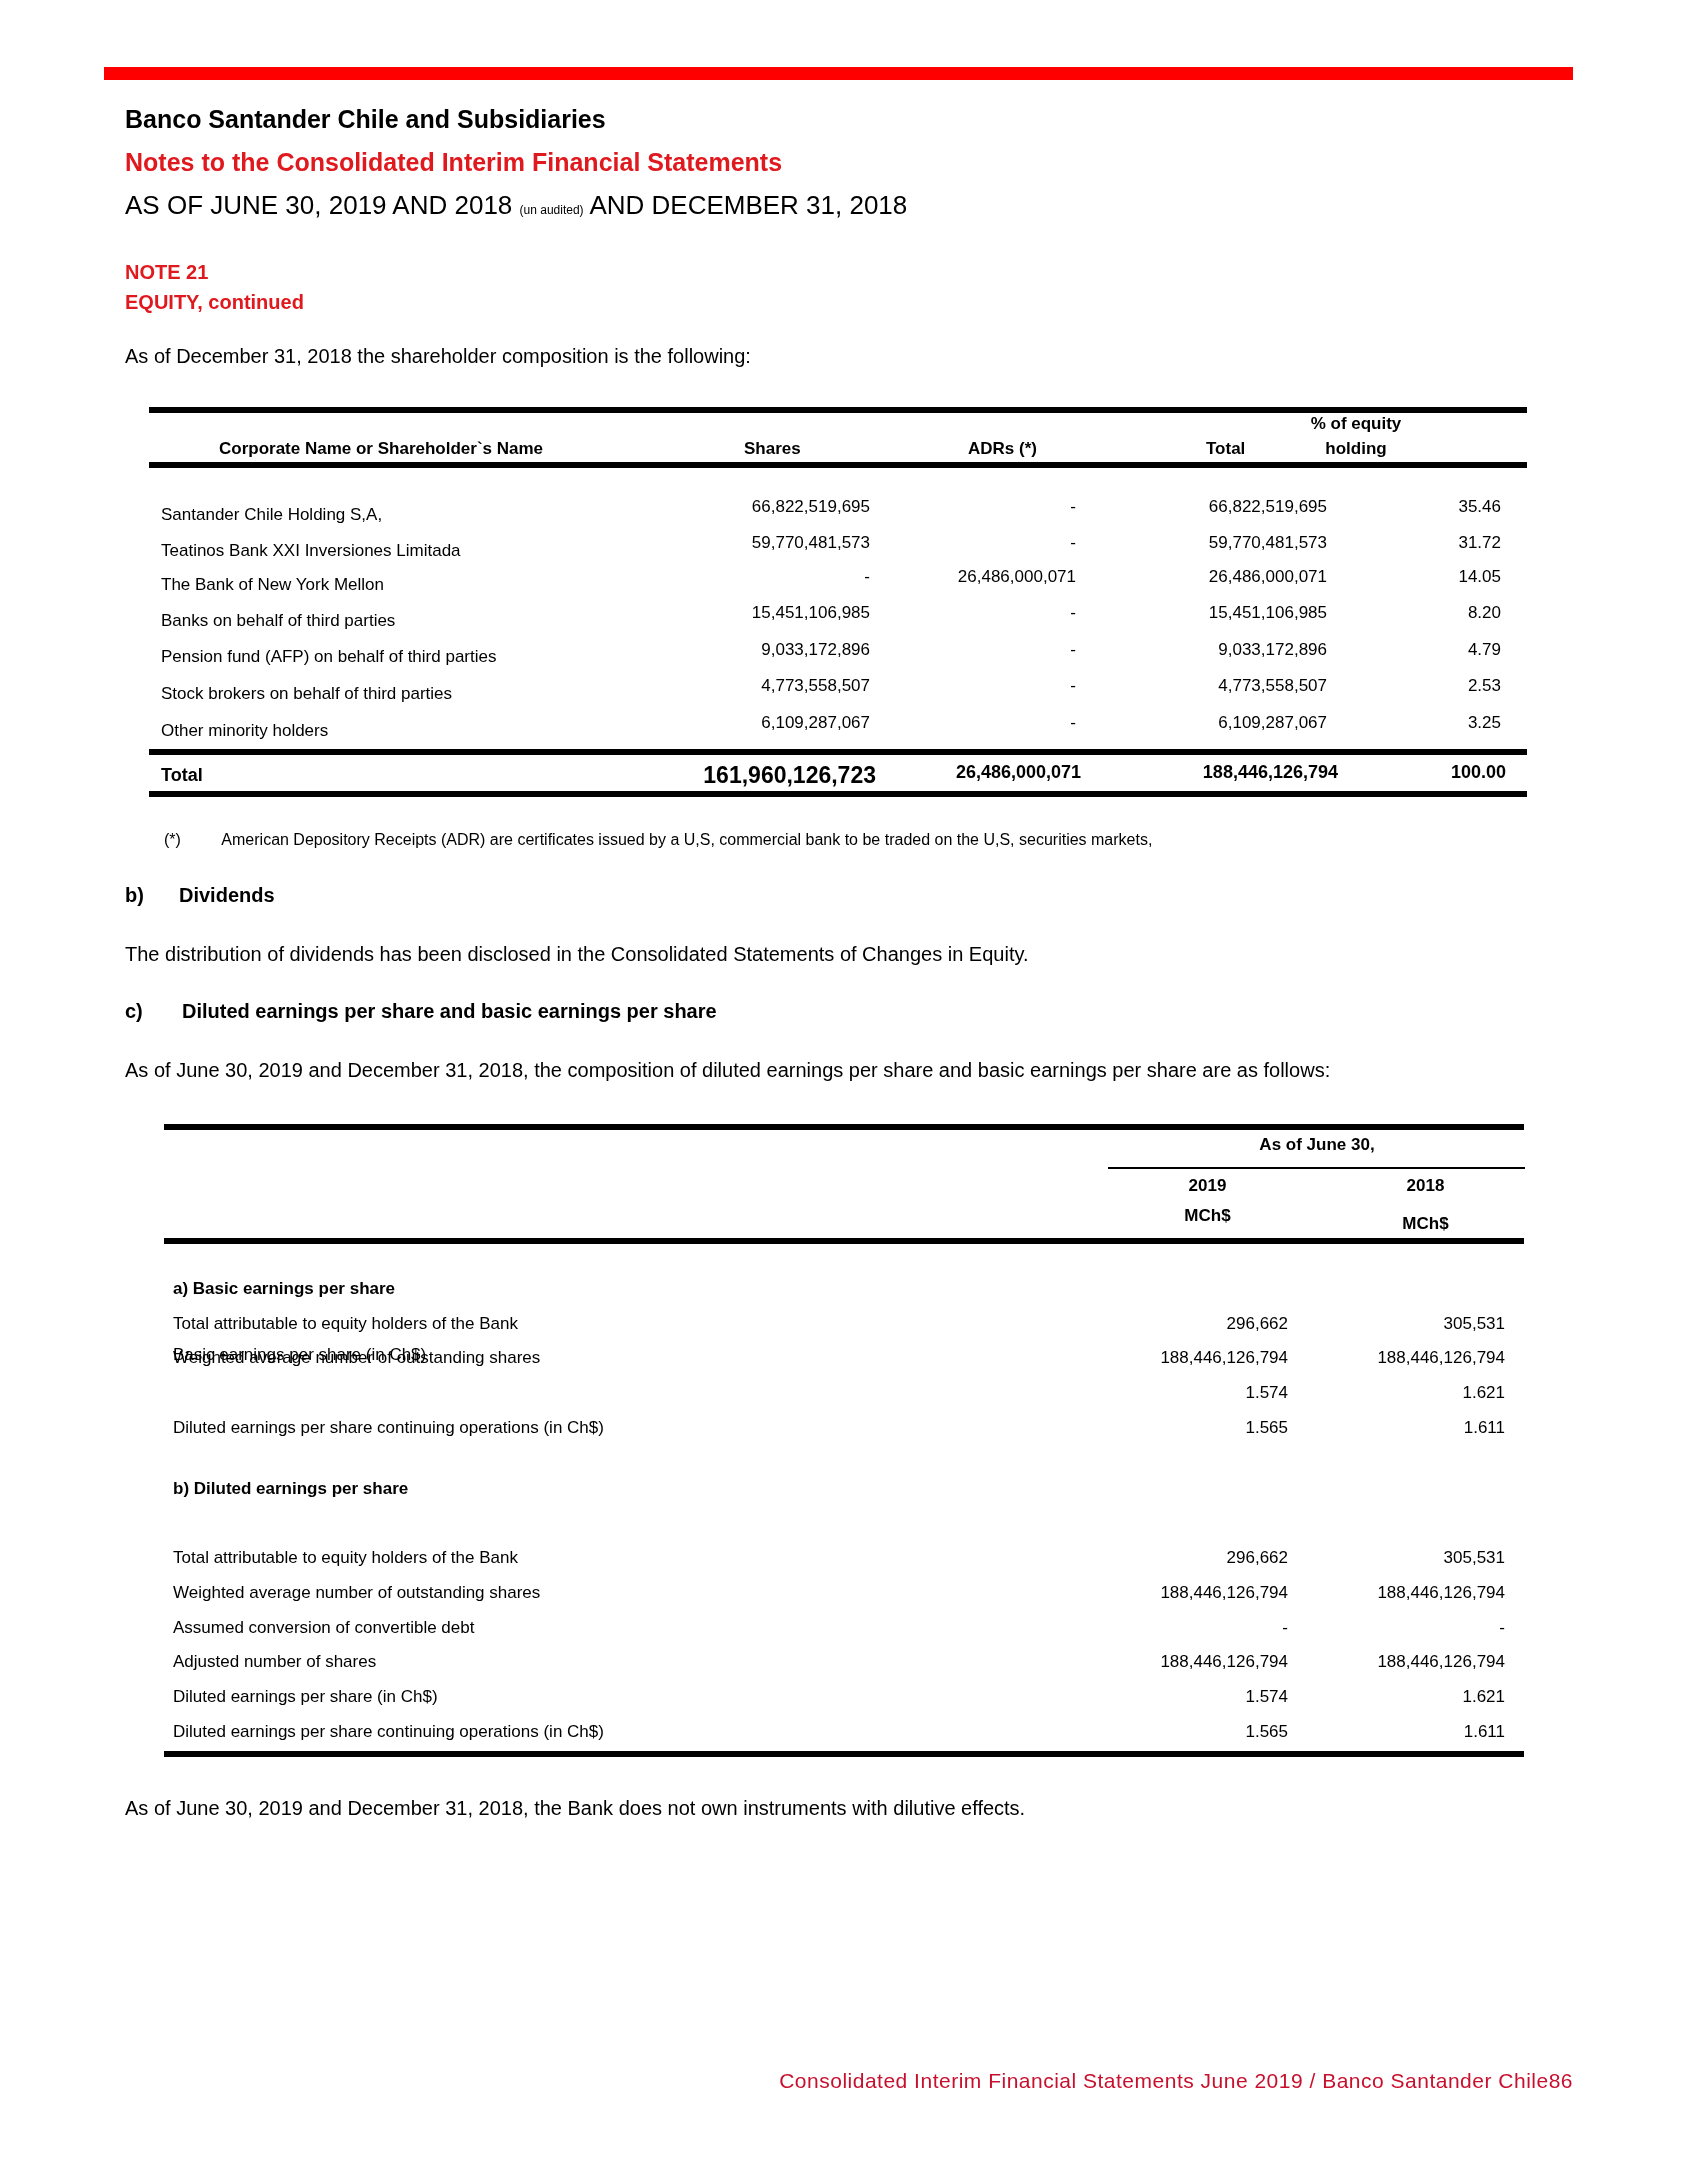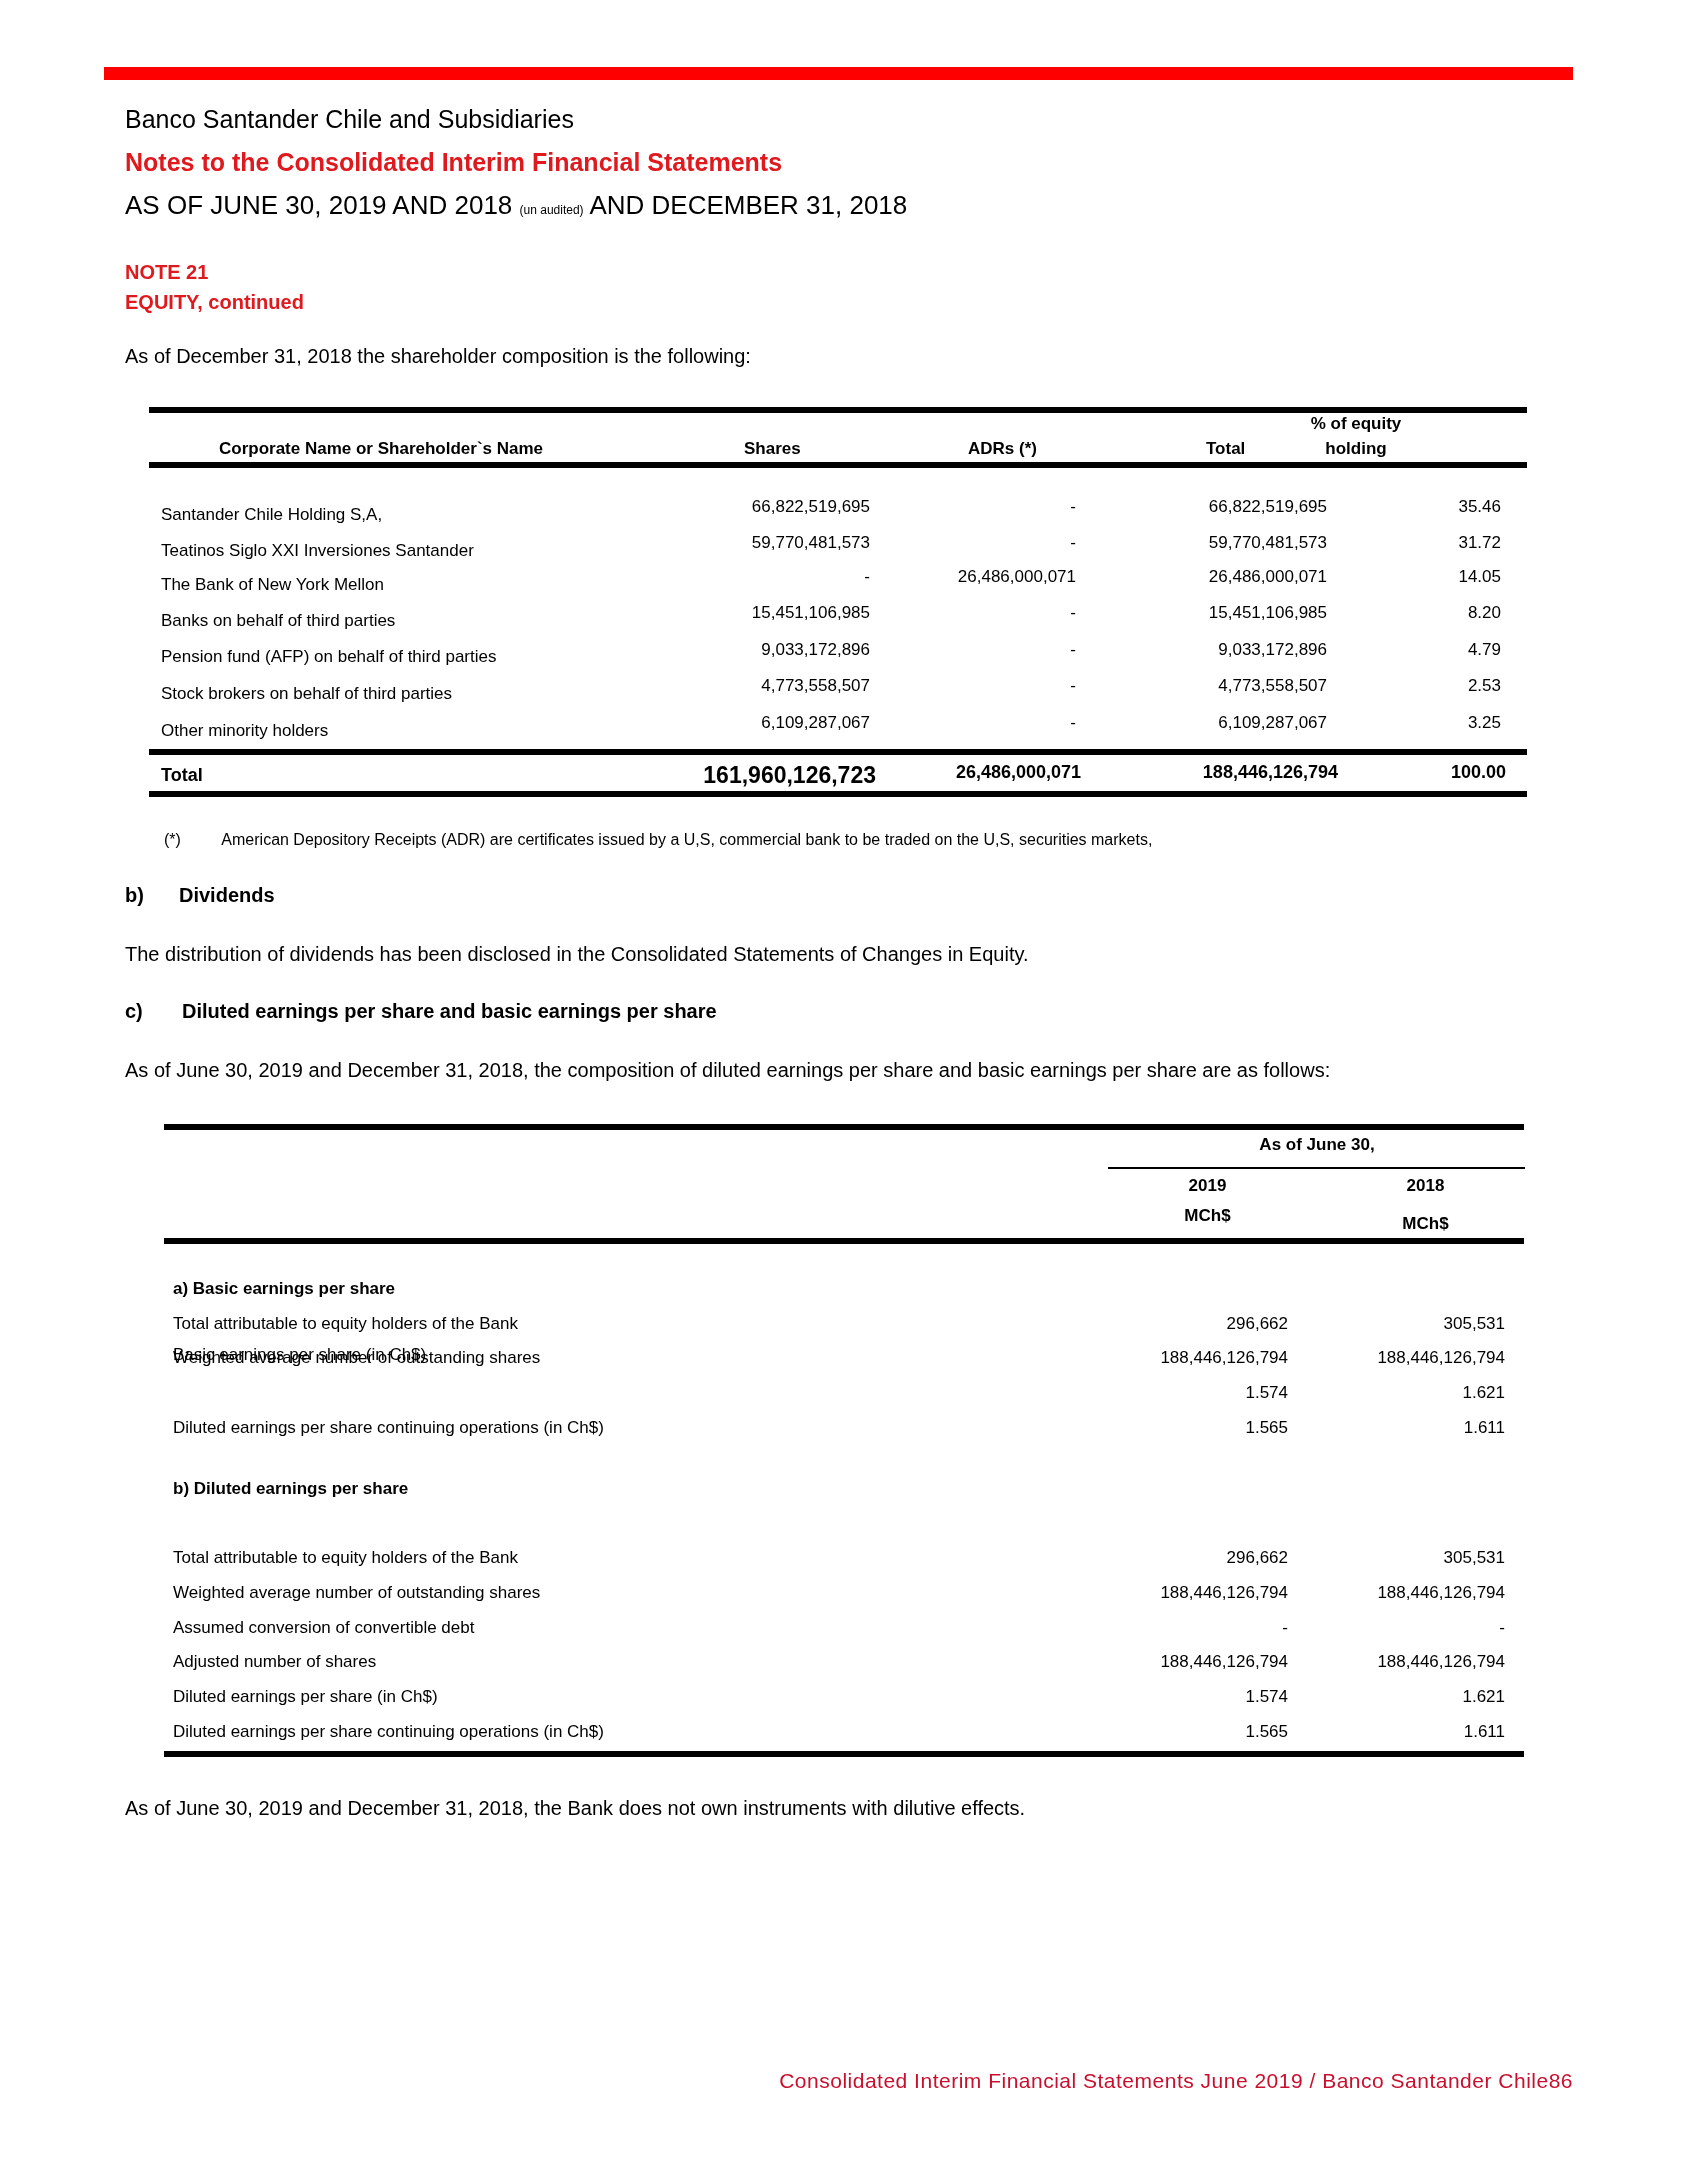--- a/index.html
+++ b/index.html
@@ -1,20 +1,20 @@
 <!DOCTYPE html>
 <html><head>
 <meta charset="utf-8">
 <style>
   html, body { margin:0; padding:0; background:#fff; }
   body { width:1684px; height:2179px; position:relative; overflow:hidden;
          font-family:"Liberation Sans", sans-serif; color:#000; }
   .abs { position:absolute; white-space:nowrap; }
   .redbar { left:104px; top:67px; width:1469px; height:13px; background:#ff0000; }
-  .company { left:125px; top:105px; font-size:25px; font-weight:normal; }
+  .company { left:125px; top:105px; font-size:25px; font-weight:bold; }
   .subtitle { left:125px; top:148px; font-size:25px; font-weight:bold; color:#e0191e; }
   .period { left:125px; top:190px; font-size:26px; }
   .period .small { font-size:12px; }
   .note { left:125px; top:257px; font-size:20px; font-weight:bold; color:#e0191e; line-height:30px; }
   .intro { left:125px; top:345px; font-size:20px; }
   .rule { position:absolute; background:#000; }
   .th { font-size:17px; font-weight:bold; }
   .td { font-size:17px; }
   .num { text-align:right; }
   .footnote { left:164px; top:831px; font-size:16px; }
@@ -52,21 +52,21 @@
 
   <div id="sh-rows">
       <div>
         <div class="abs td" style="left:161px;top:505px;">Santander Chile Holding S,A,</div>
         <div class="abs td num" style="right:814px;top:497px;">66,822,519,695</div>
         <div class="abs td num" style="right:608px;top:497px;">-</div>
         <div class="abs td num" style="right:357px;top:497px;">66,822,519,695</div>
         <div class="abs td num" style="right:183px;top:497px;">35.46</div>
       </div>
       <div>
-        <div class="abs td" style="left:161px;top:541px;">Teatinos Siglo XXI Inversiones Santander</div>
+        <div class="abs td" style="left:161px;top:541px;">Teatinos Bank XXI Inversiones Limitada</div>
         <div class="abs td num" style="right:814px;top:533px;">59,770,481,573</div>
         <div class="abs td num" style="right:608px;top:533px;">-</div>
         <div class="abs td num" style="right:357px;top:533px;">59,770,481,573</div>
         <div class="abs td num" style="right:183px;top:533px;">31.72</div>
       </div>
       <div>
         <div class="abs td" style="left:161px;top:575px;">The Bank of New York Mellon</div>
         <div class="abs td num" style="right:814px;top:567px;">-</div>
         <div class="abs td num" style="right:608px;top:567px;">26,486,000,071</div>
         <div class="abs td num" style="right:357px;top:567px;">26,486,000,071</div>

